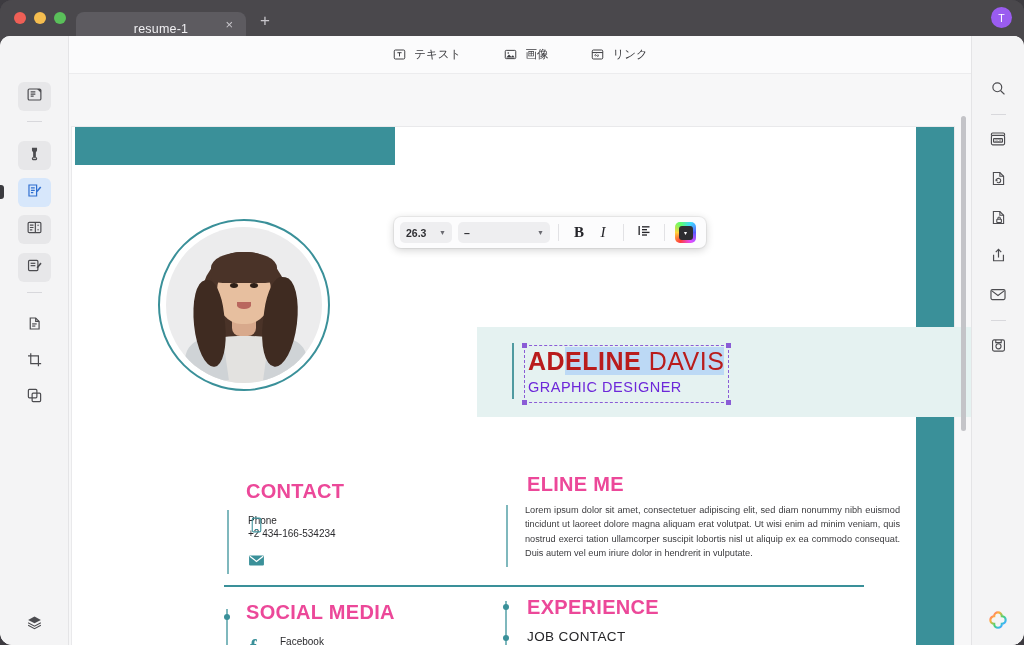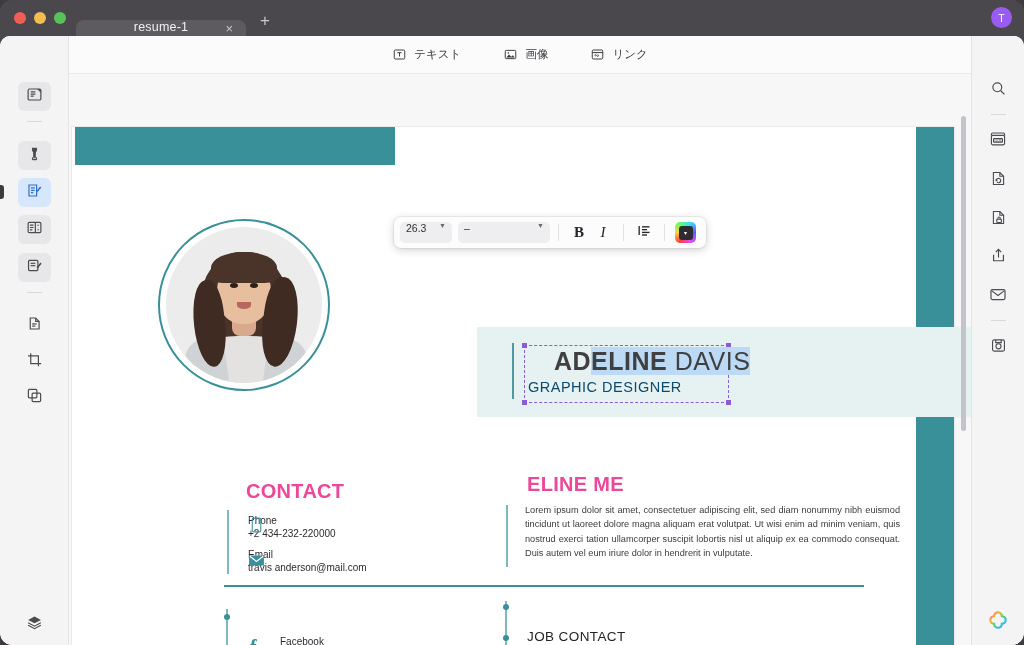--- a/index.html
+++ b/index.html
@@ -34,24 +34,24 @@
     display: flex; gap: 8px;
   }
   .tl { width: 12px; height: 12px; border-radius: 50%; }
   .tl-close { background: #ef5f56; }
   .tl-min   { background: #f5bd4f; }
   .tl-max   { background: #5ac05a; }
 
   #tab-strip { position: absolute; left: 76px; top: 0; height: 36px; display: flex; align-items: flex-end; }
   #doc-tab {
     position: relative;
-    width: 170px; height: 16px;
+    width: 170px; height: 24px;
     background: #5d5b60;
     border-radius: 8px 8px 0 0;
-    display: flex; align-items: flex-start; justify-content: center;
+    display: flex; align-items: flex-end; justify-content: center;
   }
   #doc-tab-title {
     font-size: 12.5px; color: #f0eff2; letter-spacing: .2px;
   }
   #doc-tab-close {
     position: absolute; right: 13px; top: 50%; transform: translateY(-50%);
     font-size: 13px; color: #c9c7cc; line-height: 1;
   }
   #new-tab-button {
     margin-left: 10px; margin-bottom: 7px;
@@ -243,33 +243,33 @@
     width: 205px; height: 58px;
     border: 1px dashed #8a5cd6;
   }
   .sel-handle {
     position: absolute;
     width: 5px; height: 5px;
     background: #8a5cd6;
   }
   #name-line {
     position: absolute;
-    left: 482px; top: 220px;
+    left: 456px; top: 220px;
     font-size: 25px;
-    color: #404040;
+    color: #b91c1c;
     letter-spacing: .5px;
     white-space: nowrap;
   }
   #name-line .first-part { font-weight: bold; }
   #name-line .sel-hl { background: #bcd9f5; }
   #role-line {
     position: absolute;
     left: 456px; top: 252px;
     font-size: 14.5px;
-    color: #0c4a6e;
+    color: #6d28d9;
     letter-spacing: .5px;
     white-space: nowrap;
   }
   #text-caret {
     position: absolute;
     left: 440px; top: 216px;
     width: 2px; height: 56px;
     background: #4f9aa0;
   }
 
@@ -282,24 +282,25 @@
     border-radius: 7px;
     box-shadow: 0 2px 9px rgba(0,0,0,.19), 0 0 0 1px rgba(0,0,0,.05);
     display: flex; align-items: center;
     padding: 0 6px;
     z-index: 40;
   }
   .ft-select {
     height: 21px;
     background: #eeeef0;
     border-radius: 5px;
-    display: flex; 
+    display: flex; align-items: center;
     padding: 0 6px;
     font-size: 10.5px;
     color: #2f2f33;
+    font-weight: bold;
   }
   #ft-size-select { width: 52px; justify-content: space-between; }
   #ft-font-select { width: 92px; margin-left: 6px; justify-content: space-between; }
   .caret-glyph { font-size: 7px; color: #6a6a70; }
   .ft-divider { width: 1px; height: 17px; background: #e2e2e5; margin: 0 8px; }
   .ft-btn {
     width: 24px; height: 22px;
     display: flex; align-items: center; justify-content: center;
     color: #25252a;
   }
@@ -531,55 +532,53 @@
 
         <div id="name-line"><span class="first-part">AD</span><span class="first-part sel-hl">ELINE</span><span class="sel-hl">&nbsp;</span><span class="sel-hl">DAVIS</span></div>
 
         <div id="role-line">GRAPHIC DESIGNER</div>
 
         <div class="sec-title" style="left:174px; top:353px; font-size:20px">CONTACT</div>
         <div class="vline" style="left:155px; top:383px; height:64px"></div>
 
         <div class="ct-row" style="left:176px; top:387px">
           <div class="ct-label">Phone</div>
-          <div class="ct-value">+2 434-232-220000</div>
+          <div class="ct-value">+2 434-166-534234</div>
         </div>
         <span class="ct-ico" style="left:178px; top:390px">
           <svg width="13" height="16" viewBox="0 0 14 18" fill="none" stroke="currentColor" stroke-width="1.2">
             <rect x="2.2" y="1.3" width="9.6" height="15.4" rx="1.6"></rect>
             <line x1="5.4" y1="14.2" x2="8.6" y2="14.2"></line>
           </svg>
         </span>
 
-        <div class="ct-row" style="left:176px; top:421px">
-          <div class="ct-label">Email</div>
-          <div class="ct-value">travis anderson@mail.com</div>
-        </div>
         <span class="ct-ico" style="left:176px; top:426px">
           <svg width="17" height="13" viewBox="0 0 18 14" fill="none">
             <rect x="1" y="1.5" width="16" height="11" rx="1.2" fill="#3a9099"></rect>
             <path d="M1.8 2.4 L9 8 L16.2 2.4" stroke="#ffffff" stroke-width="1.4" fill="none"></path>
           </svg>
         </span>
 
         <div class="teal-rule" style="left:152px; top:458px; width:640px; height:2px"></div>
 
+        <div class="sec-title" style="left:174px; top:474px; font-size:20px">SOCIAL MEDIA</div>
         <div class="vline" style="left:154px; top:482px; height:130px"></div>
         <div class="node-dot" style="left:152px; top:487px"></div>
 
         <div class="ct-row" style="left:208px; top:508px">
           <div class="ct-label">Facebook</div>
 
         </div>
         <span class="ct-ico" style="left:178px; top:510px; font-size:20px; font-weight:bold; font-family:'Liberation Serif',serif; line-height:20px">f</span>
 
         <div class="sec-title" style="left:455px; top:346px; font-size:20px">ELINE ME</div>
         <div class="vline" style="left:434px; top:378px; height:62px"></div>
         <div class="body-text" style="left:453px; top:376px; width:375px">Lorem ipsum dolor sit amet, consectetuer adipiscing elit, sed diam nonummy nibh euismod tincidunt ut laoreet dolore magna aliquam erat volutpat. Ut wisi enim ad minim veniam, quis nostrud exerci tation ullamcorper suscipit lobortis nisl ut aliquip ex ea commodo consequat. Duis autem vel eum iriure dolor in hendrerit in vulputate.</div>
 
+        <div class="sec-title" style="left:455px; top:469px; font-size:20px">EXPERIENCE</div>
         <div class="vline" style="left:433px; top:474px; height:171px"></div>
         <div class="node-dot" style="left:431px; top:477px"></div>
         <div class="node-dot" style="left:431px; top:508px"></div>
 
         <div class="job-title" style="left:455px; top:502px">JOB CONTACT</div>
 
       </div>
 
       <div id="canvas-scrollbar"></div>
     </div>

